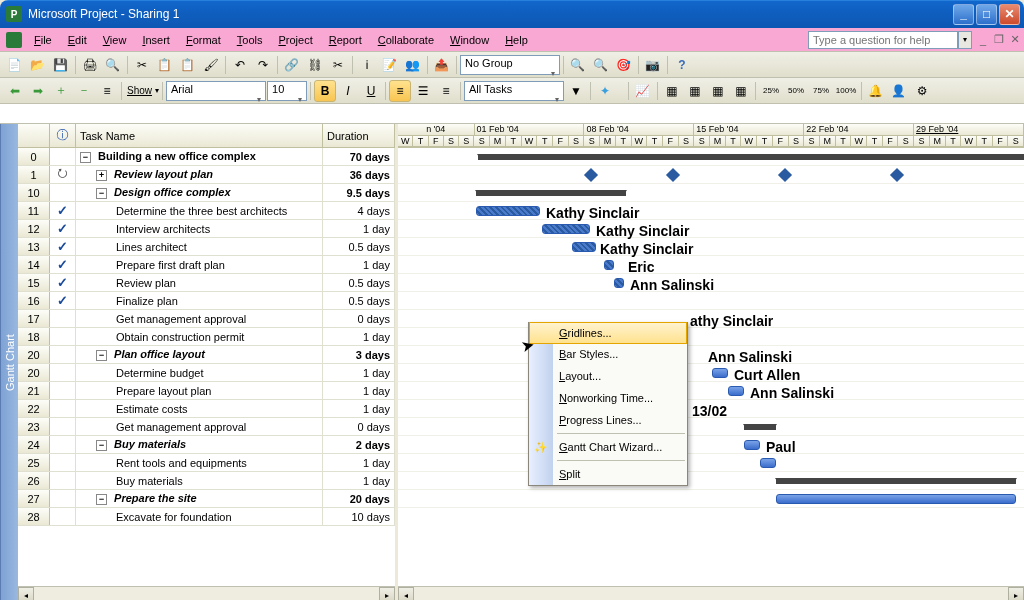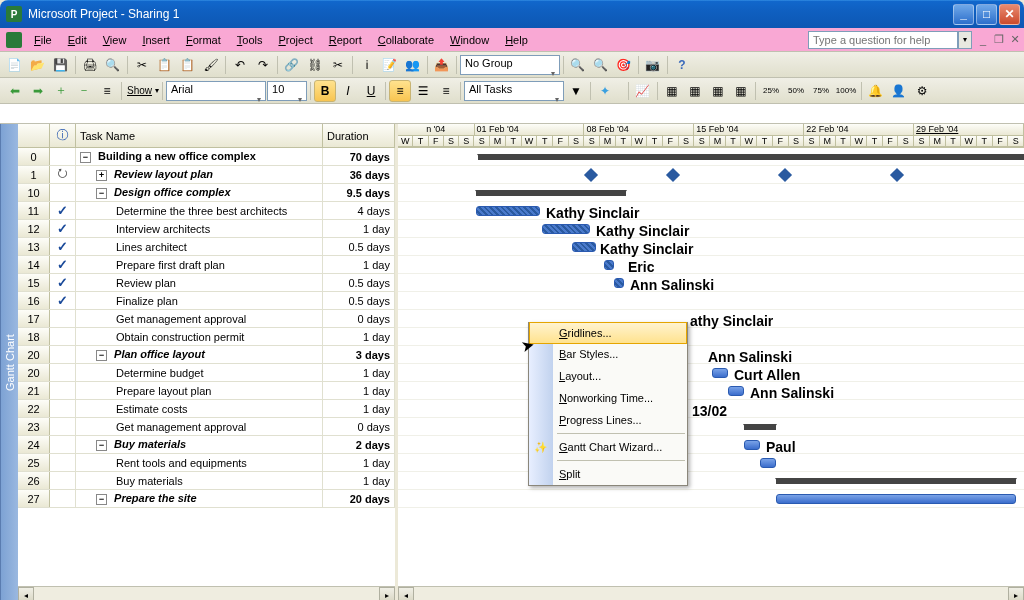--- a/index.html
+++ b/index.html
@@ -410,20 +410,28 @@
           <div class="td-cell td-dur">1 day</div>
         </div>
         <div class="task-row summary">
           <div class="td-cell td-id">27</div>
           <div class="td-cell td-ind"></div>
           <div class="td-cell td-name">
             <span class="indent-1"><span class="outline-btn">−</span> Prepare the site</span>
           </div>
           <div class="td-cell td-dur">20 days</div>
         </div>
+        <div class="task-row">
+          <div class="td-cell td-id">28</div>
+          <div class="td-cell td-ind"></div>
+          <div class="td-cell td-name">
+            <span class="indent-2"> Excavate for foundation</span>
+          </div>
+          <div class="td-cell td-dur">10 days</div>
+        </div>
       </div>
     <div class="table-scroll">
       <div class="scroll-btn">◂</div>
       <div class="scroll-track"></div>
       <div class="scroll-btn">▸</div>
     </div>
   </div>
 
   <div class="gantt-pane">
     <div class="gantt-header">

